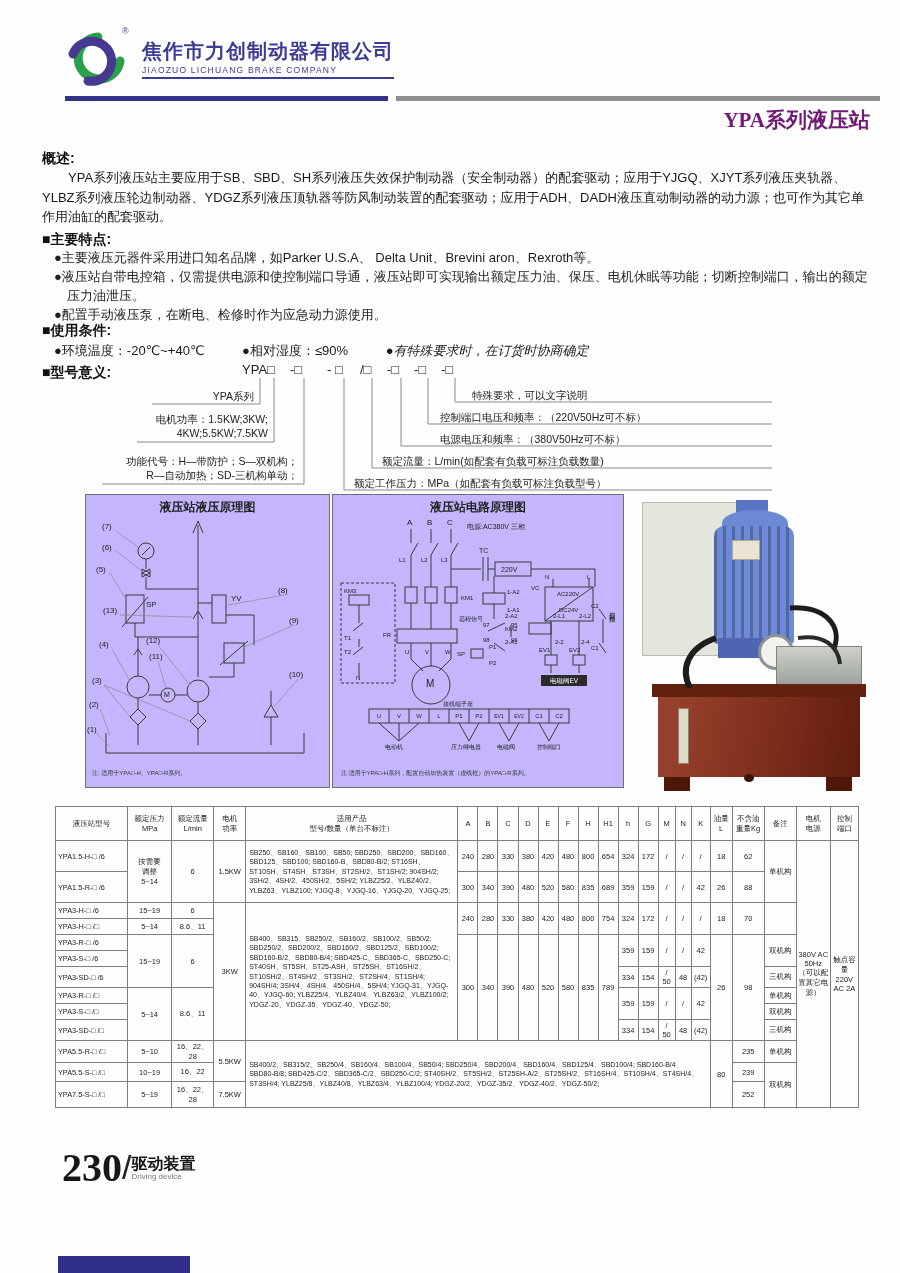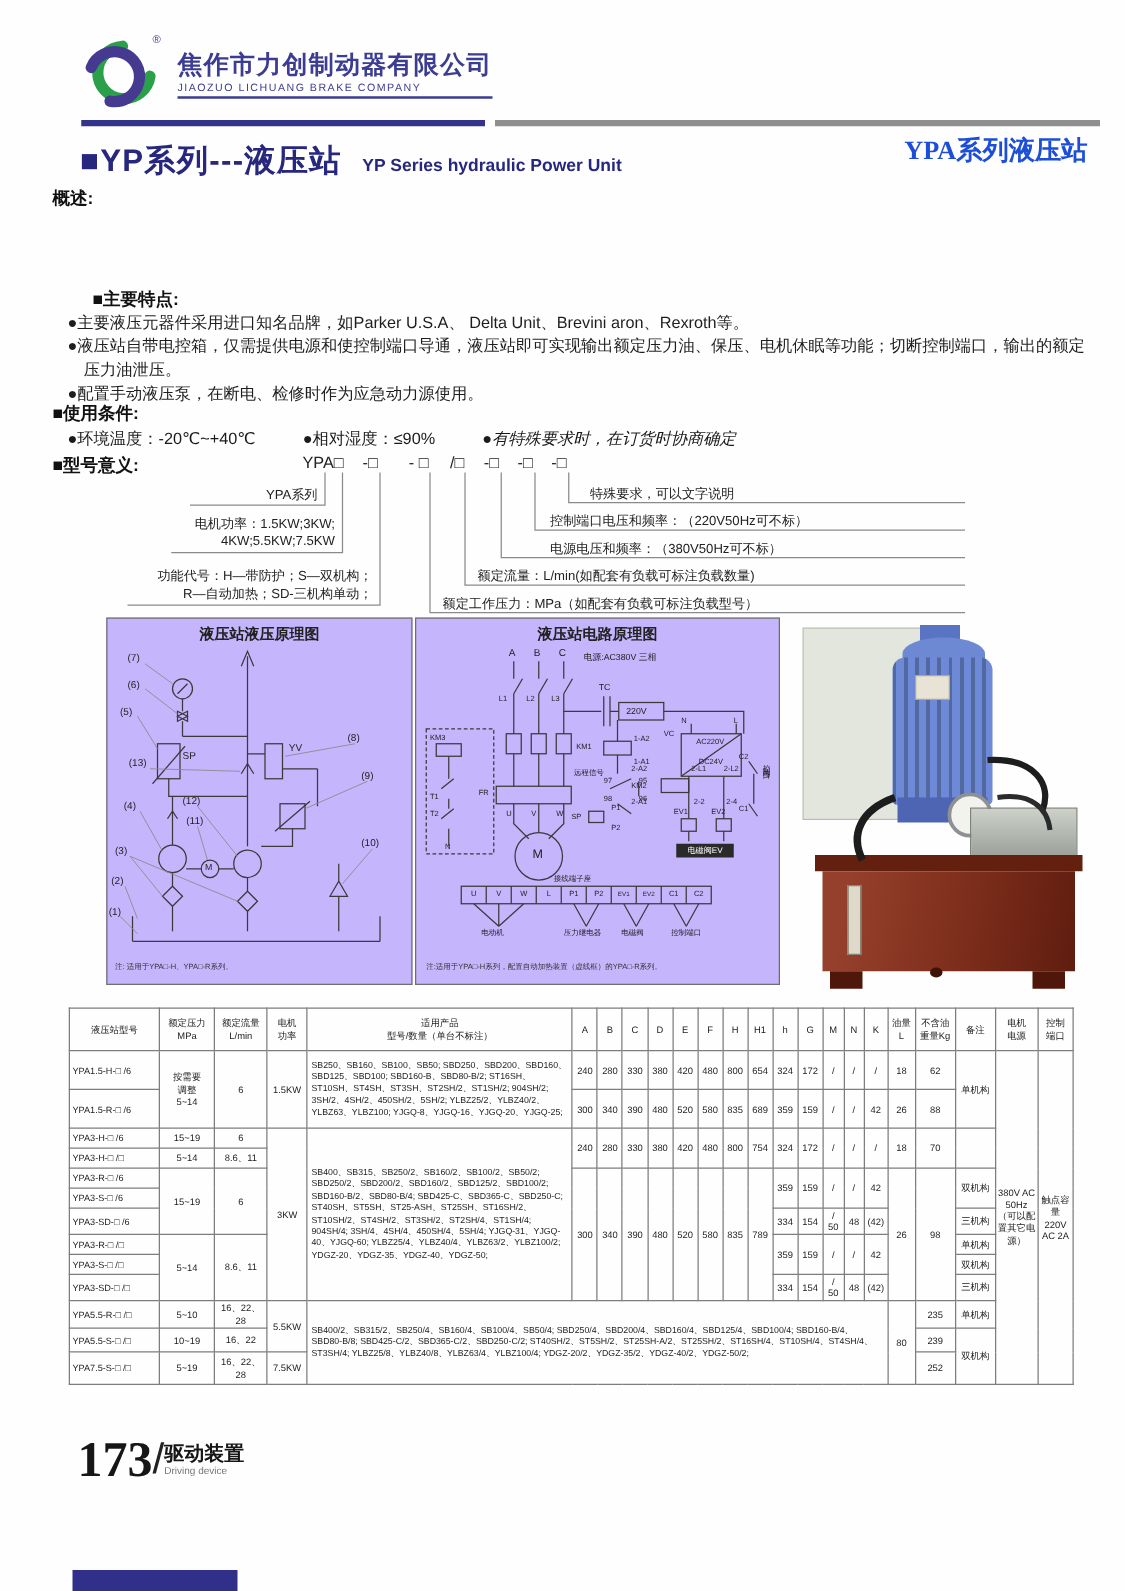--- a/index.html
+++ b/index.html
@@ -9,21 +9,21 @@
   .lbl{position:absolute;font-size:8px;line-height:1.05;color:#222;white-space:nowrap;}
   .tiny{font-size:6px;}
   .pl{white-space:pre-line;}
   
   #company-cn{font-size:20px;font-weight:bold;color:#3c3c92;letter-spacing:1px;}
   #company-en{font-size:8.5px;color:#3c3c92;letter-spacing:1.2px;border-bottom:2px solid #3c3c92;padding-bottom:2px;}
   #rule-navy{background:#33338c;height:5px;}
   #rule-gray{background:#8f8f8f;height:5px;}
   #title-main{font-size:25px;font-weight:bold;color:#27277e;letter-spacing:1px;}
   #title-en{font-size:14px;font-weight:bold;color:#27277e;}
-  #title-right{font-family:"Liberation Serif","DejaVu Serif",serif;font-size:21px;font-weight:bold;color:#1d4ed8;}
+  #title-right{font-family:"Liberation Serif","DejaVu Serif",serif;font-size:21px;font-weight:bold;color:#701a75;}
   .body-text{font-size:13px;line-height:1.5;color:#1a1a1a;}
   .sec-label{font-size:14px;font-weight:bold;color:#111;}
   .feat{font-size:13px;line-height:1.45;padding-left:1em;text-indent:-1em;}
   
   #model-diagram{font-size:11px;}
   .mcode{position:absolute;top:0;font-size:13px;color:#222;white-space:nowrap;}
   .mlabel{position:absolute;font-size:10.5px;color:#222;line-height:1.35;}
   .mright{text-align:left;}
   .mleft{text-align:right;}
   
@@ -64,29 +64,26 @@
     </svg>
     <span class="abs" style="left:60px;top:-4px;font-size:9px;color:#453990;">®</span>
   </div>
   <div class="abs" style="left:142px;top:38px;">
     <div id="company-cn">焦作市力创制动器有限公司</div>
     <div id="company-en">JIAOZUO LICHUANG BRAKE COMPANY</div>
   </div>
   <div class="abs" id="rule-navy" style="left:65px;top:96px;width:323px;"></div>
   <div class="abs" id="rule-gray" style="left:396px;top:96px;width:484px;"></div>
 
-  <div class="abs" style="left:64px;top:112px;white-space:nowrap;">
-    <span id="title-main">■YP系列---液压站</span>
-    <span id="title-en" style="margin-left:12px;">YP Series hydraulic Power Unit</span>
-  </div>
   <div class="abs" id="title-right" style="right:30px;top:106px;">YPA系列液压站</div>
 
   <div class="abs sec-label" style="left:42px;top:150px;">概述:</div>
-
-  <div class="abs sec-label" style="left:42px;top:231px;margin-left:32px;">■主要特点:</div>
+  <div class="abs body-text" style="left:42px;top:168px;width:830px;text-indent:2em;">YPA系列液压站主要应用于SB、SBD、SH系列液压失效保护制动器（安全制动器）的配套驱动；应用于YJGQ、XJYT系列液压夹轨器、YLBZ系列液压轮边制动器、YDGZ系列液压顶轨器等防风制动装置的配套驱动；应用于ADH、DADH液压直动制动器的动力源；也可作为其它单作用油缸的配套驱动。</div>
+
+  <div class="abs sec-label" style="left:42px;top:231px;">■主要特点:</div>
   <div class="abs" style="left:54px;top:249px;width:820px;">
     <div class="feat">●主要液压元器件采用进口知名品牌，如Parker U.S.A、 Delta Unit、Brevini aron、Rexroth等。</div>
     <div class="feat">●液压站自带电控箱，仅需提供电源和使控制端口导通，液压站即可实现输出额定压力油、保压、电机休眠等功能；切断控制端口，输出的额定压力油泄压。</div>
     <div class="feat">●配置手动液压泵，在断电、检修时作为应急动力源使用。</div>
   </div>
 
   <div class="abs sec-label" style="left:42px;top:322px;">■使用条件:</div>
   <div class="abs body-text" style="left:54px;top:341px;width:820px;">
     <span>●环境温度：-20℃~+40℃</span>
     <span style="margin-left:34px;">●相对湿度：≤90%</span>
@@ -539,21 +536,21 @@
       <td>5~19</td>
       <td>16、22、28</td>
       <td>7.5KW</td>
       <td>252</td>
     </tr>
   </tbody>
       </table>
   </div>
 
   <div class="abs" style="left:62px;top:1148px;display:flex;align-items:flex-start;">
-    <span id="footer-page">173</span>
+    <span id="footer-page">230</span>
     <span id="footer-slash">/</span>
     <span style="display:inline-block;margin-top:8px;">
       <span id="footer-cn" style="display:block;">驱动装置</span>
       <span id="footer-en" style="display:block;">Driving device</span>
     </span>
   </div>
   <div id="footer-bar"></div>
 
 </div>
 

